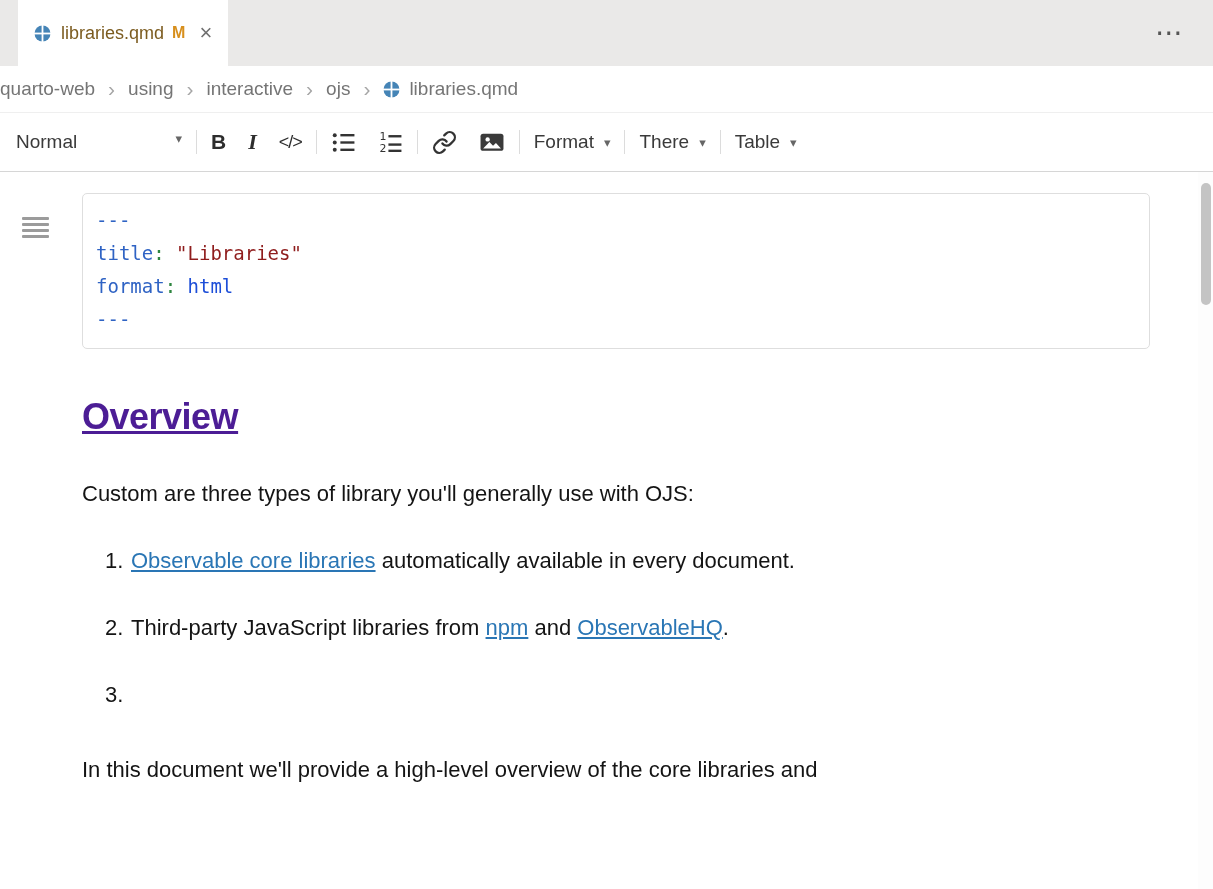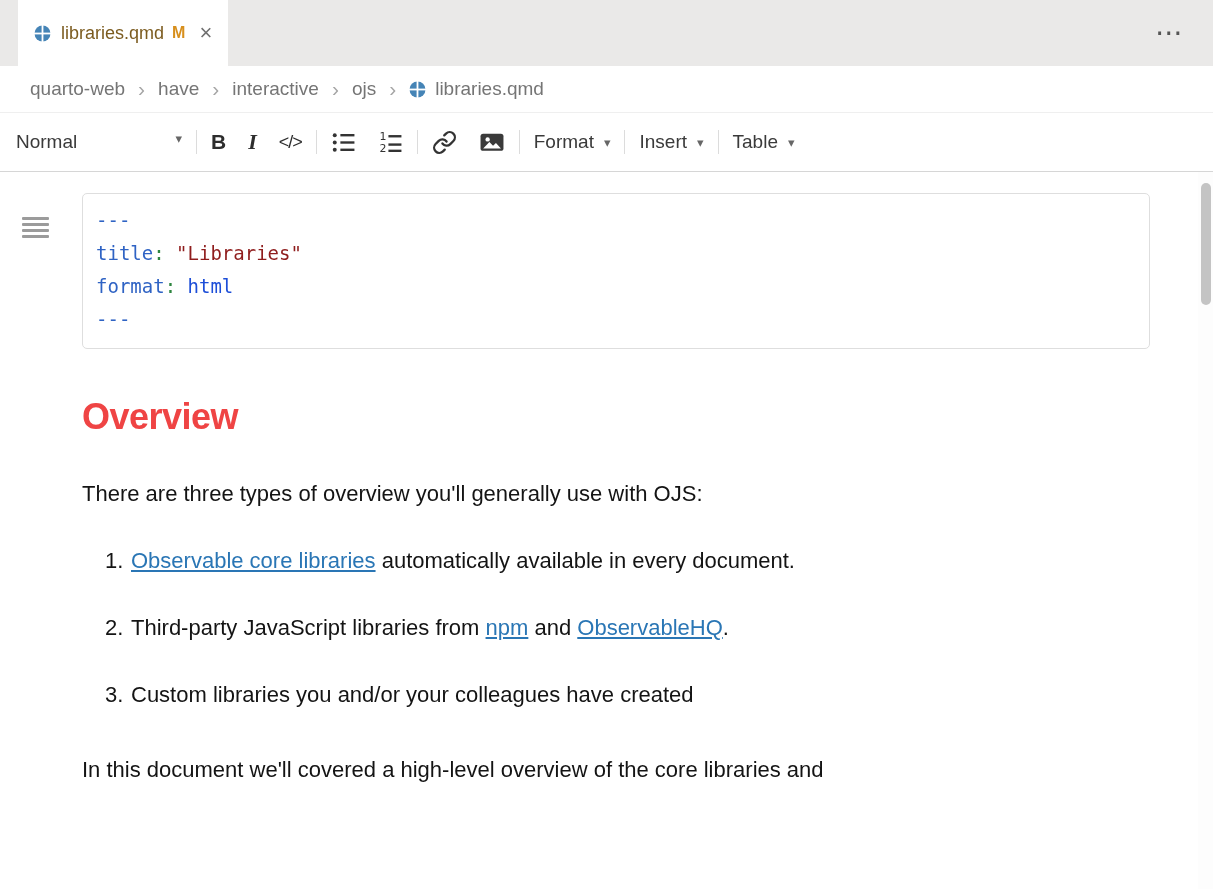--- a/index.html
+++ b/index.html
@@ -22,21 +22,21 @@
   .git-badge { font-size:16px; font-weight:700; color:#d78f1c; margin-left:-2px; }
   .tab-close { font-size:22px; color:#707070; margin-left:4px; line-height:1; cursor:pointer; }
   .more-menu {
     position:absolute; right:28px; top:50%; transform:translateY(-50%);
     font-size:28px; color:#555; letter-spacing:2px; cursor:pointer; line-height:1;
   }
 
   
   .breadcrumbs {
     height:47px; background:#fff; display:flex; align-items:center;
-    padding-left:30px; gap:13px; font-size:19px; color:#757575;
+    gap:13px; font-size:19px; color:#757575;
     border-bottom:1px solid #efefef;
   }
   .crumb { cursor:pointer; }
   .crumb-sep { color:#a5a5a5; font-size:21px; }
   .crumb-file { display:flex; align-items:center; gap:9px; }
 
   
   .toolbar {
     height:59px; background:#fff; display:flex; align-items:center;
     padding-left:14px; font-size:19px; color:#3a3a3a;
@@ -62,21 +62,21 @@
     padding:10px 13px 12px; font-family:"DejaVu Sans Mono","Liberation Mono",monospace;
     font-size:19px; line-height:33px; color:#141414; cursor:text;
   }
   .yaml-fence, .yaml-key { color:#2f63c4; }
   .yaml-colon { color:#2e8540; }
   .yaml-str { color:#8f1d1d; }
   .yaml-plain { color:#1d4ed8; }
 
   h1.overview {
     margin:48px 0 0; font-size:36px; line-height:40px; font-weight:700;
-    color:#ef4444; letter-spacing:-0.5px;
+    color:#4c1d95; letter-spacing:-0.5px;text-decoration:underline;
   }
   .intro { margin:42px 0 0; font-size:22px; line-height:30px; }
   ol.lib-list { margin:37px 0 0; padding:0; list-style:none; }
   ol.lib-list li { display:flex; font-size:22px; line-height:30px; margin-bottom:37px; }
   .li-num { width:49px; padding-left:23px; flex:none; }
   .closing { margin-top:40px; font-size:22px; line-height:40px; max-width:1010px; }
   a.link, .link { color:#2a76b5; text-decoration:underline; cursor:pointer; }
 
   
   .scrollbar { position:absolute; right:0; top:172px; bottom:0; width:15px; background:#fdfdfd; }
@@ -97,21 +97,21 @@
     <span class="tab-title">libraries.qmd</span>
     <span class="git-badge">M</span>
     <span class="tab-close">×</span>
   </div>
   <span class="more-menu">⋯</span>
 </div>
 
 <div class="breadcrumbs">
   <span class="crumb">quarto-web</span>
   <span class="crumb-sep">›</span>
-  <span class="crumb">have</span>
+  <span class="crumb">using</span>
   <span class="crumb-sep">›</span>
   <span class="crumb">interactive</span>
   <span class="crumb-sep">›</span>
   <span class="crumb">ojs</span>
   <span class="crumb-sep">›</span>
   <span class="crumb-file">
     <span>
       <svg class="tb-svg" width="17" height="17" viewBox="0 0 17 17">
         <circle cx="8.5" cy="8.5" r="8" fill="#4584b6"></circle>
         <rect x="7.6" y="0" width="1.8" height="17" fill="#fff"></rect>
@@ -176,21 +176,21 @@
   </div>
   <div class="tb-sep"></div>
 
   <div class="tb-btn">
     <span>Format</span>
     <span class="caret">▾</span>
   </div>
   <div class="tb-sep"></div>
 
   <div class="tb-btn">
-    <span>Insert</span>
+    <span>There</span>
     <span class="caret">▾</span>
   </div>
   <div class="tb-sep"></div>
 
   <div class="tb-btn">
     <span>Table</span>
     <span class="caret">▾</span>
   </div>
 </div>
 
@@ -205,38 +205,37 @@
 
   <div class="yaml-block">
     <div class="yaml-fence">---</div>
     <div><span class="yaml-key">title</span><span class="yaml-colon">:</span><span class="yaml-plain">&nbsp;</span><span class="yaml-str">"Libraries"</span></div>
     <div><span class="yaml-key">format</span><span class="yaml-colon">:</span><span class="yaml-plain">&nbsp;</span><span class="yaml-plain">html</span></div>
     <div class="yaml-fence">---</div>
   </div>
 
   <h1 class="overview">Overview</h1>
 
-  <p class="intro">There are three types of overview you'll generally use with OJS:</p>
+  <p class="intro">Custom are three types of library you'll generally use with OJS:</p>
 
   <ol class="lib-list">
     <li>
       <span class="li-num">1.</span>
       <span class="li-text"><a class="link" href="#">Observable core libraries</a><span> automatically available in every document.</span></span>
     </li>
     <li>
       <span class="li-num">2.</span>
       <span class="li-text"><span>Third-party JavaScript libraries from </span><a class="link" href="#">npm</a><span> and </span><a class="link" href="#">ObservableHQ</a><span>.</span></span>
     </li>
     <li>
       <span class="li-num">3.</span>
-      <span class="li-text"><span>Custom libraries you and/or your colleagues have created</span></span>
     </li>
   </ol>
 
   <div class="closing">
-    <div><span>In this document we'll covered a high-level overview of the core libraries and</span></div>
+    <div><span>In this document we'll provide a high-level overview of the core libraries and</span></div>
   </div>
 
 </div>
 
 <div class="scrollbar">
   <div class="scroll-thumb"></div>
 </div>
 
 </body></html>

